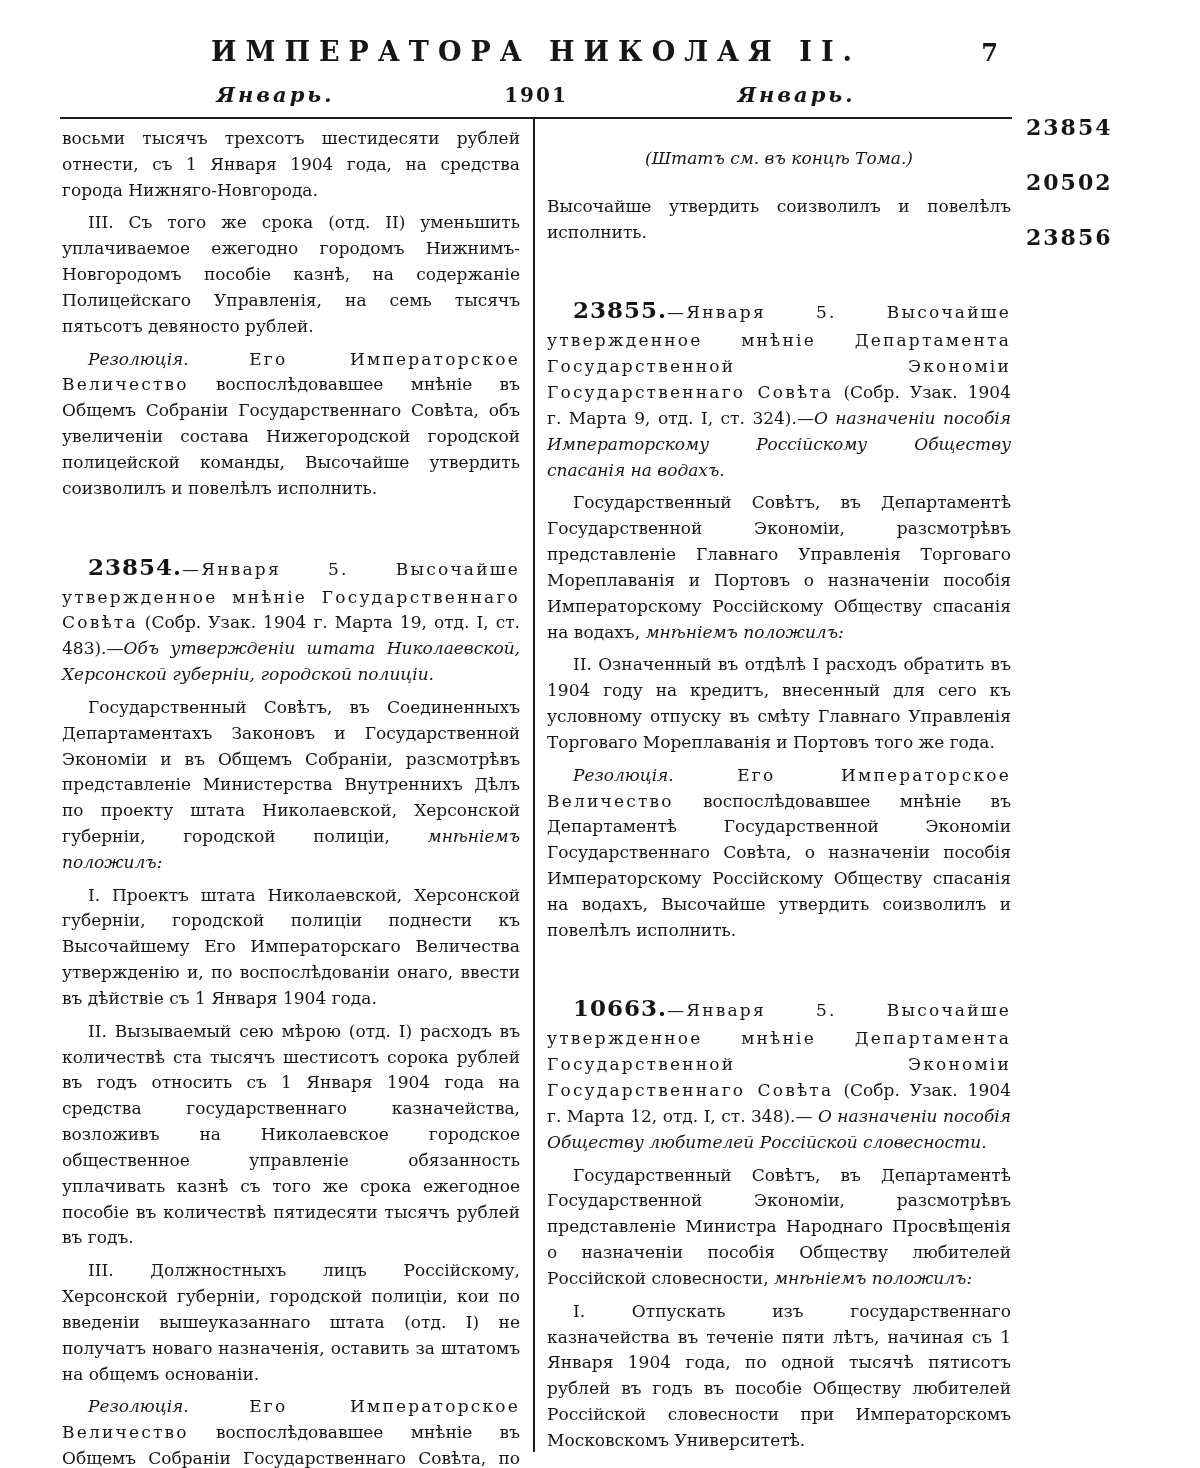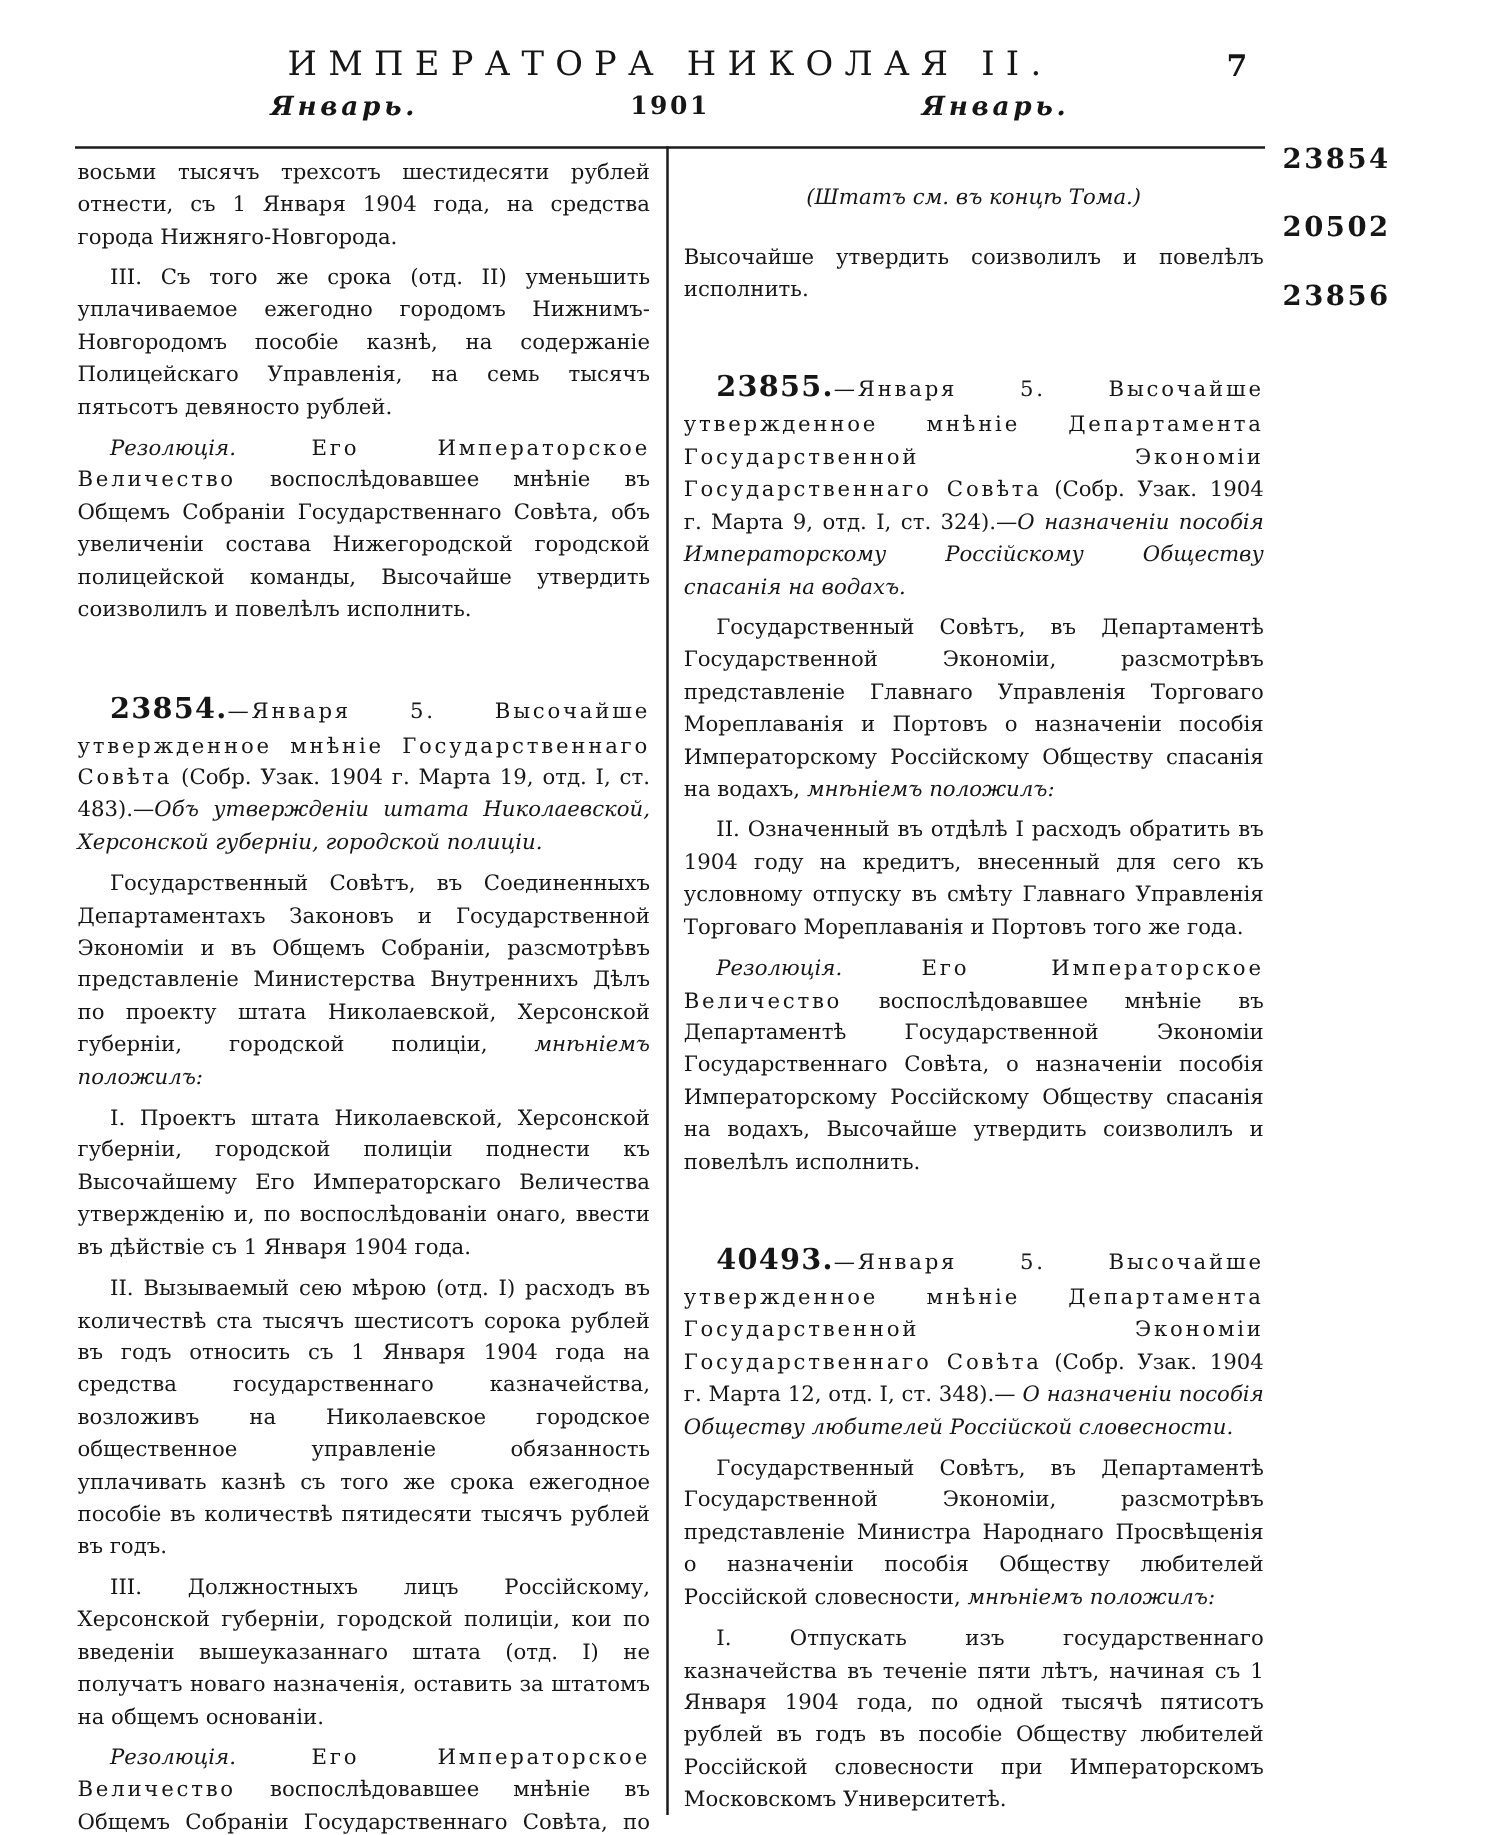--- a/index.html
+++ b/index.html
@@ -14,31 +14,31 @@
     width: 1200px; height: 1468px;
     overflow: hidden;
     background: #ffffff;
   }
   
   .header {
     position: absolute; top: 36px; left: 60px; width: 952px;
     text-align: center;
   }
   .title {
-    font-size: 27px; font-weight: normal;
+    font-size: 27px; font-weight: bold;
     letter-spacing: 9px;
     white-space: nowrap;
   }
   .pagenum {
     position: absolute; right: 14px; top: 2px;
     font-size: 24px; font-weight: bold; letter-spacing: 0;
   }
   .months {
-    position: absolute; top: 72px; left: 60px; width: 952px;
-    display: flex; align-items: flex-start;
+    position: absolute; top: 82px; left: 60px; width: 952px;
+    display: flex; align-items: center;
   }
   .months .side { flex: 1; text-align: center; }
   .month {
     font-style: italic; font-weight: bold;
     font-size: 21px; letter-spacing: 3px;
   }
   .year {
     font-size: 20px; font-weight: bold; letter-spacing: 2px;
     width: 90px; text-align: center;
   }
@@ -113,18 +113,18 @@
       <p class="para"><span>III. Должностныхъ лицъ Россійскому, Херсонской губерніи, городской полиціи, кои по введеніи вышеуказаннаго штата (отд. I) не получатъ новаго назначенія, оставить за штатомъ на общемъ основаніи.</span></p>
       <p class="para"><span class="it">Резолюція. </span><span class="sp">Его Императорское Величество</span><span> воспослѣдовавшее мнѣніе въ Общемъ Собраніи Государственнаго Совѣта, по проекту штата Николаевской, Херсонской губерніи, городской полиціи,</span></p>
     </div>
   <div class="col right">
       <p class="para center"><span class="it">(Штатъ см. въ концѣ Тома.)</span></p>
       <p class="para noind"><span>Высочайше утвердить соизволилъ и повелѣлъ исполнить.</span></p>
       <p class="para entry"><span class="num">23855.</span><span class="sp">—Января 5. Высочайше утвержденное мнѣніе Департамента Государственной Экономіи Государственнаго Совѣта</span><span> (Собр. Узак. 1904 г. Марта 9, отд. I, ст. 324).—</span><span class="it">О назначеніи пособія Императорскому Россійскому Обществу спасанія на водахъ.</span></p>
       <p class="para"><span>Государственный Совѣтъ, въ Департаментѣ Государственной Экономіи, разсмотрѣвъ представленіе Главнаго Управленія Торговаго Мореплаванія и Портовъ о назначеніи пособія Императорскому Россійскому Обществу спасанія на водахъ, </span><span class="it">мнѣніемъ положилъ:</span></p>
       <p class="para"><span>II. Означенный въ отдѣлѣ I расходъ обратить въ 1904 году на кредитъ, внесенный для сего къ условному отпуску въ смѣту Главнаго Управленія Торговаго Мореплаванія и Портовъ того же года.</span></p>
       <p class="para"><span class="it">Резолюція. </span><span class="sp">Его Императорское Величество</span><span> воспослѣдовавшее мнѣніе въ Департаментѣ Государственной Экономіи Государственнаго Совѣта, о назначеніи пособія Императорскому Россійскому Обществу спасанія на водахъ, Высочайше утвердить соизволилъ и повелѣлъ исполнить.</span></p>
-      <p class="para entry"><span class="num">40493.</span><span class="sp">—Января 5. Высочайше утвержденное мнѣніе Департамента Государственной Экономіи Государственнаго Совѣта</span><span> (Собр. Узак. 1904 г. Марта 12, отд. I, ст. 348).— </span><span class="it">О назначеніи пособія Обществу любителей Россійской словесности.</span></p>
+      <p class="para entry"><span class="num">10663.</span><span class="sp">—Января 5. Высочайше утвержденное мнѣніе Департамента Государственной Экономіи Государственнаго Совѣта</span><span> (Собр. Узак. 1904 г. Марта 12, отд. I, ст. 348).— </span><span class="it">О назначеніи пособія Обществу любителей Россійской словесности.</span></p>
       <p class="para"><span>Государственный Совѣтъ, въ Департаментѣ Государственной Экономіи, разсмотрѣвъ представленіе Министра Народнаго Просвѣщенія о назначеніи пособія Обществу любителей Россійской словесности, </span><span class="it">мнѣніемъ положилъ:</span></p>
       <p class="para"><span>I. Отпускать изъ государственнаго казначейства въ теченіе пяти лѣтъ, начиная съ 1 Января 1904 года, по одной тысячѣ пятисотъ рублей въ годъ въ пособіе Обществу любителей Россійской словесности при Императорскомъ Московскомъ Университетѣ.</span></p>
     </div>
 
 </div>
 
 </body></html>

